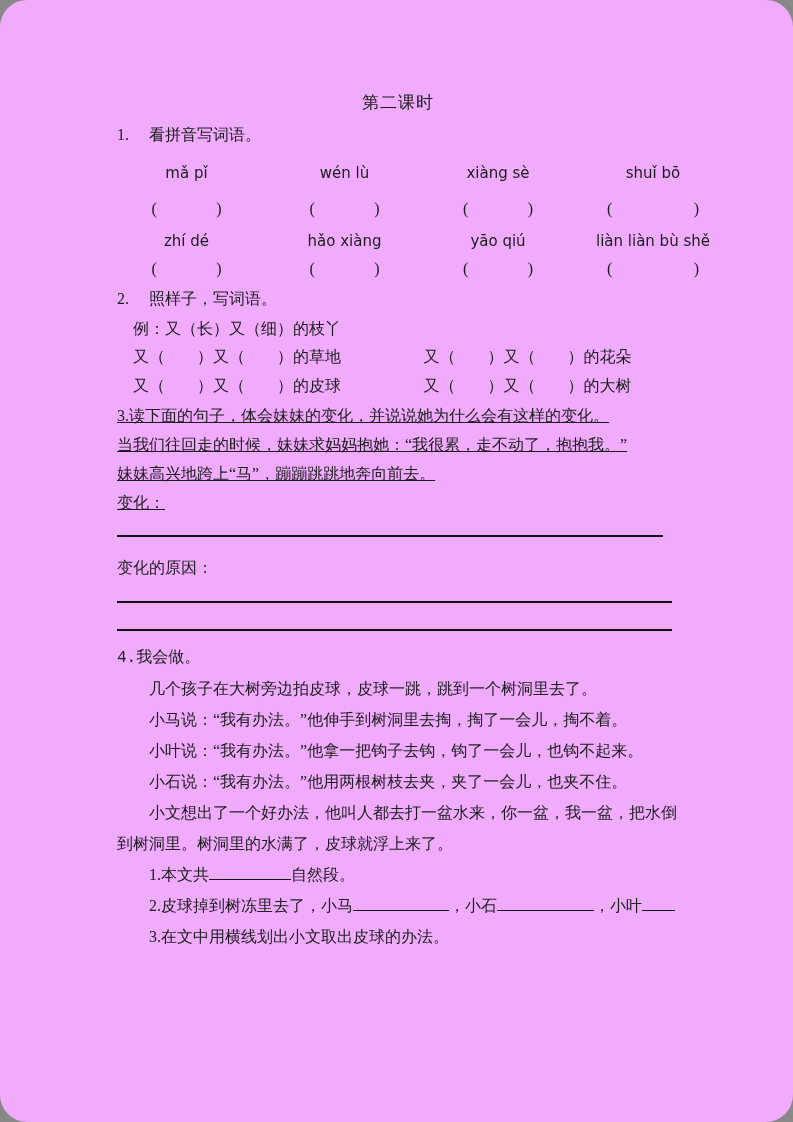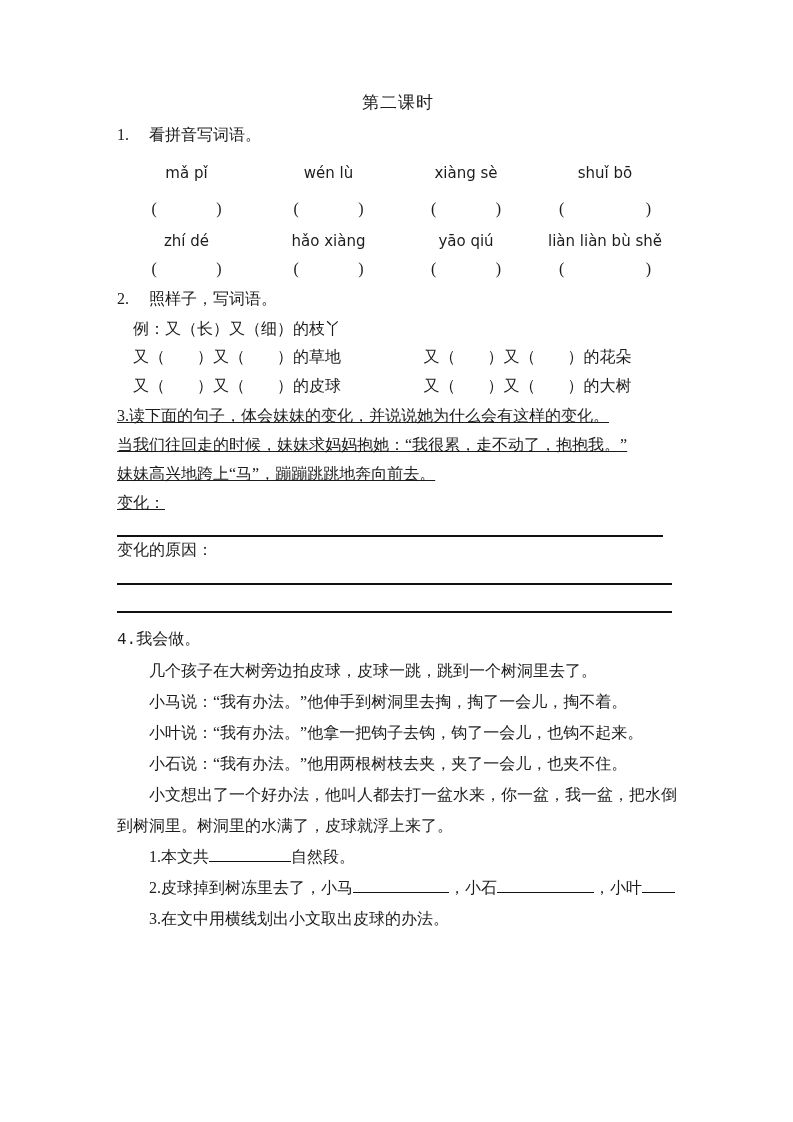--- a/index.html
+++ b/index.html
@@ -1,42 +1,44 @@
 <!DOCTYPE html>
 <html><head>
 <meta charset="utf-8">
 <style>
   html,body{margin:0;padding:0;background:#888;}
   .page{
     position:relative;
     width:793px;height:1122px;
     margin:0 auto;
-    background:#ffffff;
+    background:#f0abfc;
     font-family:"Liberation Serif","DejaVu Serif",serif;
     font-size:16px;
     color:#1c1c1c;
     overflow:hidden;
+    border-radius:27px;
   }
   .content{padding:92px 114px 0 117px;}
   p{margin:0;}
   .doc-title{
     text-align:center;
     font-size:17px;
     line-height:22px;
     letter-spacing:1px;
   }
   .q-heading{display:flex;line-height:22px;}
   .q-heading .num{flex:0 0 auto;}
   .q-heading .txt{margin-left:20px;}
   .q1-heading{margin-top:10px;}
   
   .py-grid{
     display:grid;
     grid-template-columns:139px 145px 130px 148px;
     width:562px;
+    gap:16px;
   }
   .py-grid .cell{text-align:center;}
   .pinyin-row1{margin-top:16px;}
   .pinyin-row2{margin-top:10px;}
   .pinyin{
     font-family:"DejaVu Sans","Liberation Sans",sans-serif;
     font-size:15px;line-height:22px;
   }
   .bracket-row1{margin-top:14px;}
   .bracket-row2{margin-top:6px;}
@@ -54,21 +56,21 @@
   .q2-row .left{display:inline-block;width:281px;}
   
   .q3-line{margin-top:7px;line-height:22px;text-decoration:underline;}
   .answer-line{
     border-bottom:2px solid #111;
     width:546px;
   }
   .line1{height:21px;}
   .line2{width:555px;height:22px;margin-top:0;}
   .line3{width:555px;height:26px;}
-  .reason-label{margin-top:2px;line-height:22px;}
+  .reason-label{margin-top:20px;line-height:22px;}
   
   .q4-heading{margin-top:16px;line-height:22px;font-family:Liberation Mono, monospace;}
   .story{margin-top:4px;}
   .story p,.sub{line-height:31px;}
   .indent{text-indent:2em;}
   .sub2a{white-space:nowrap;}
   .blank{
     display:inline-block;
     border-bottom:1px solid #111;
     height:15px;

